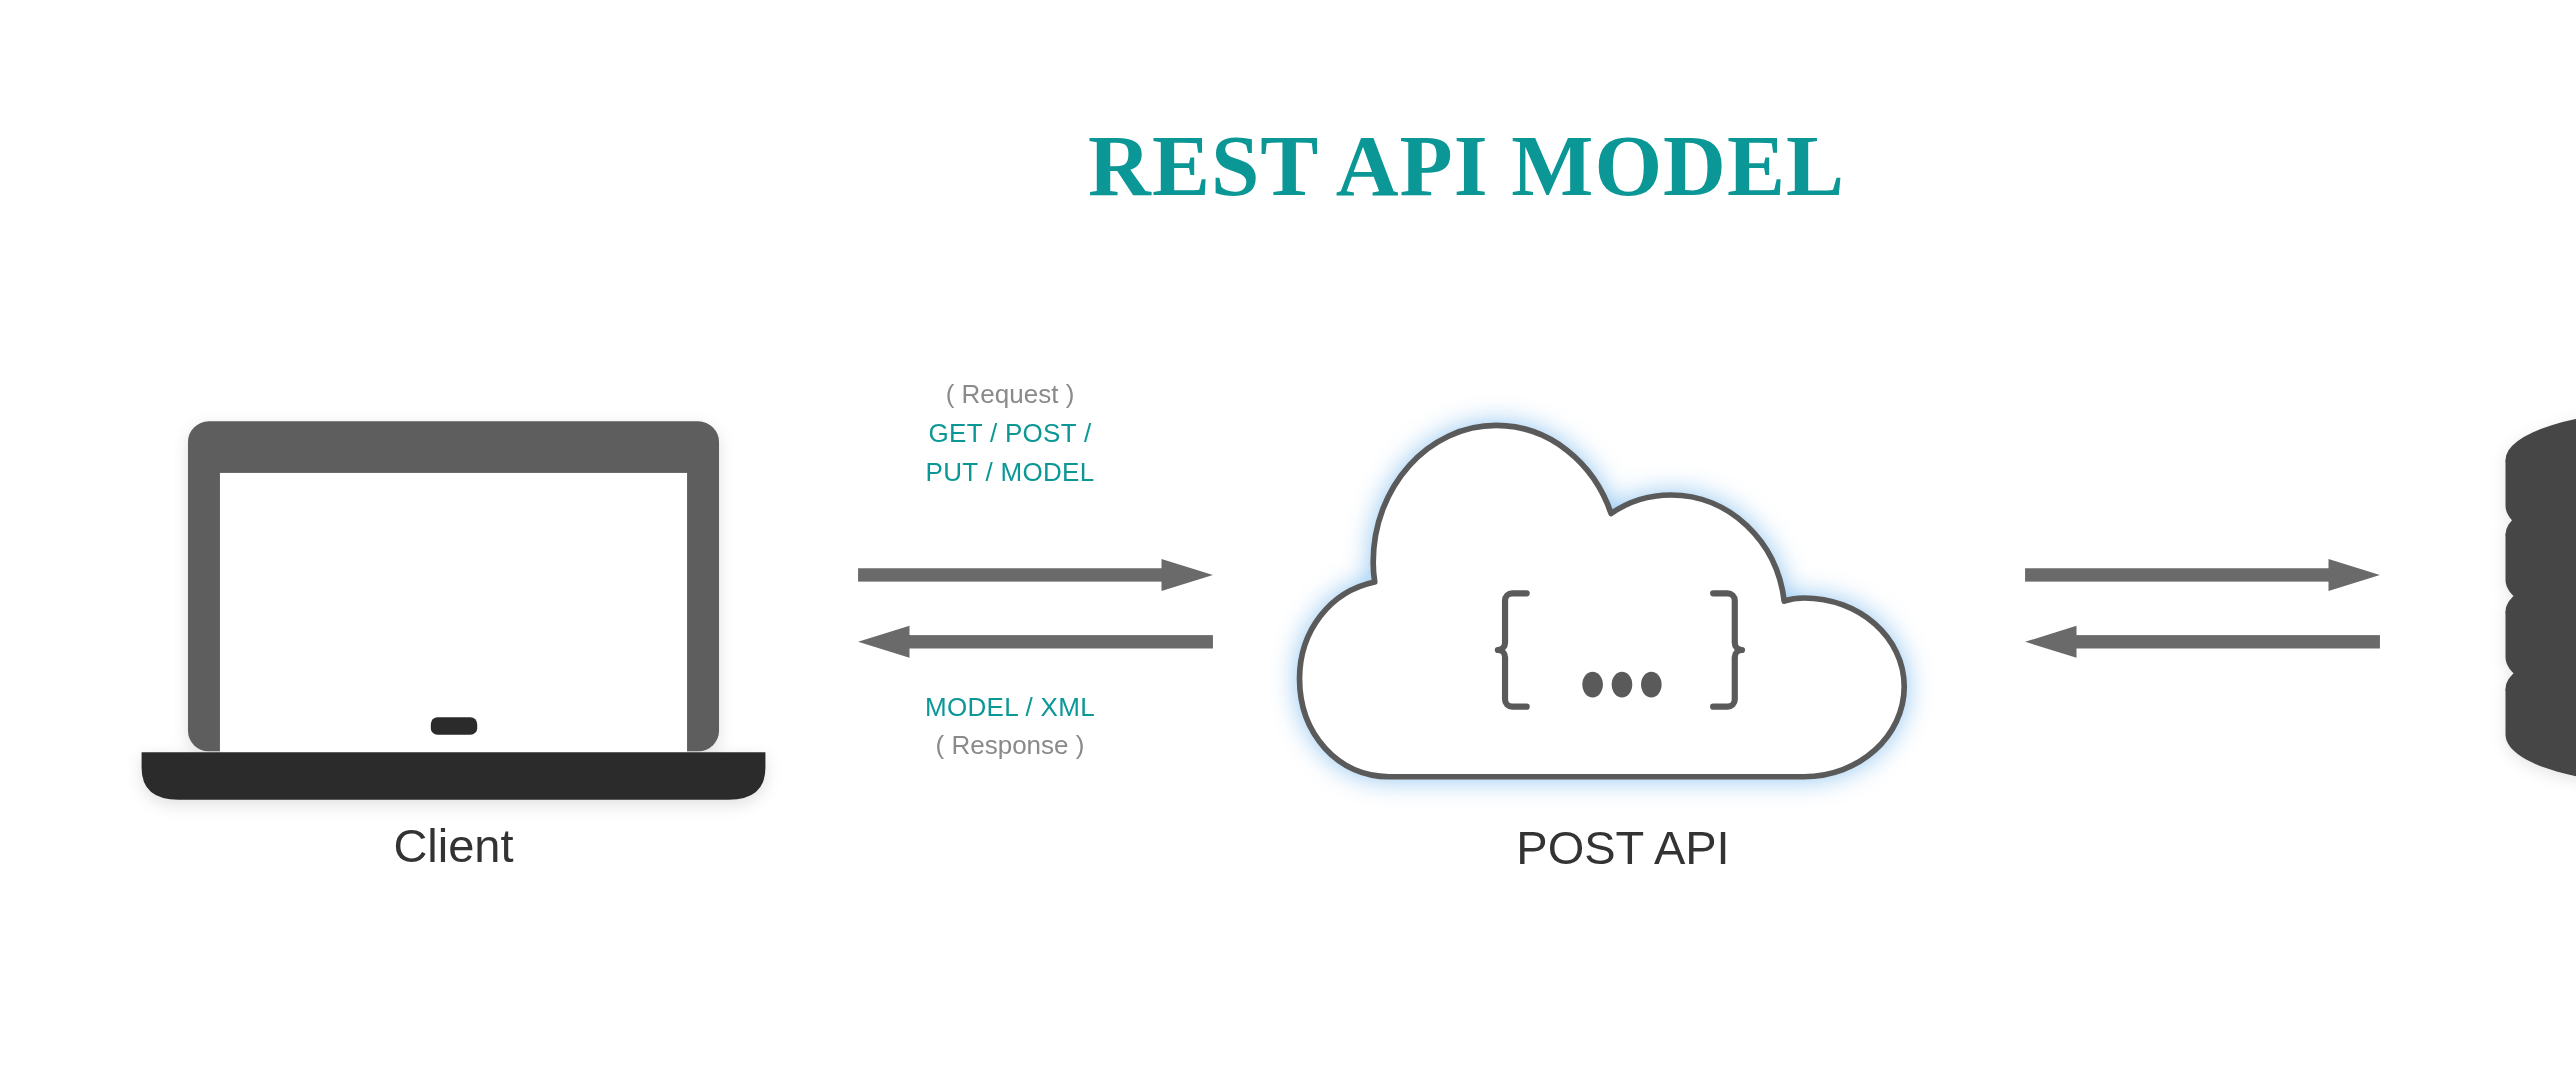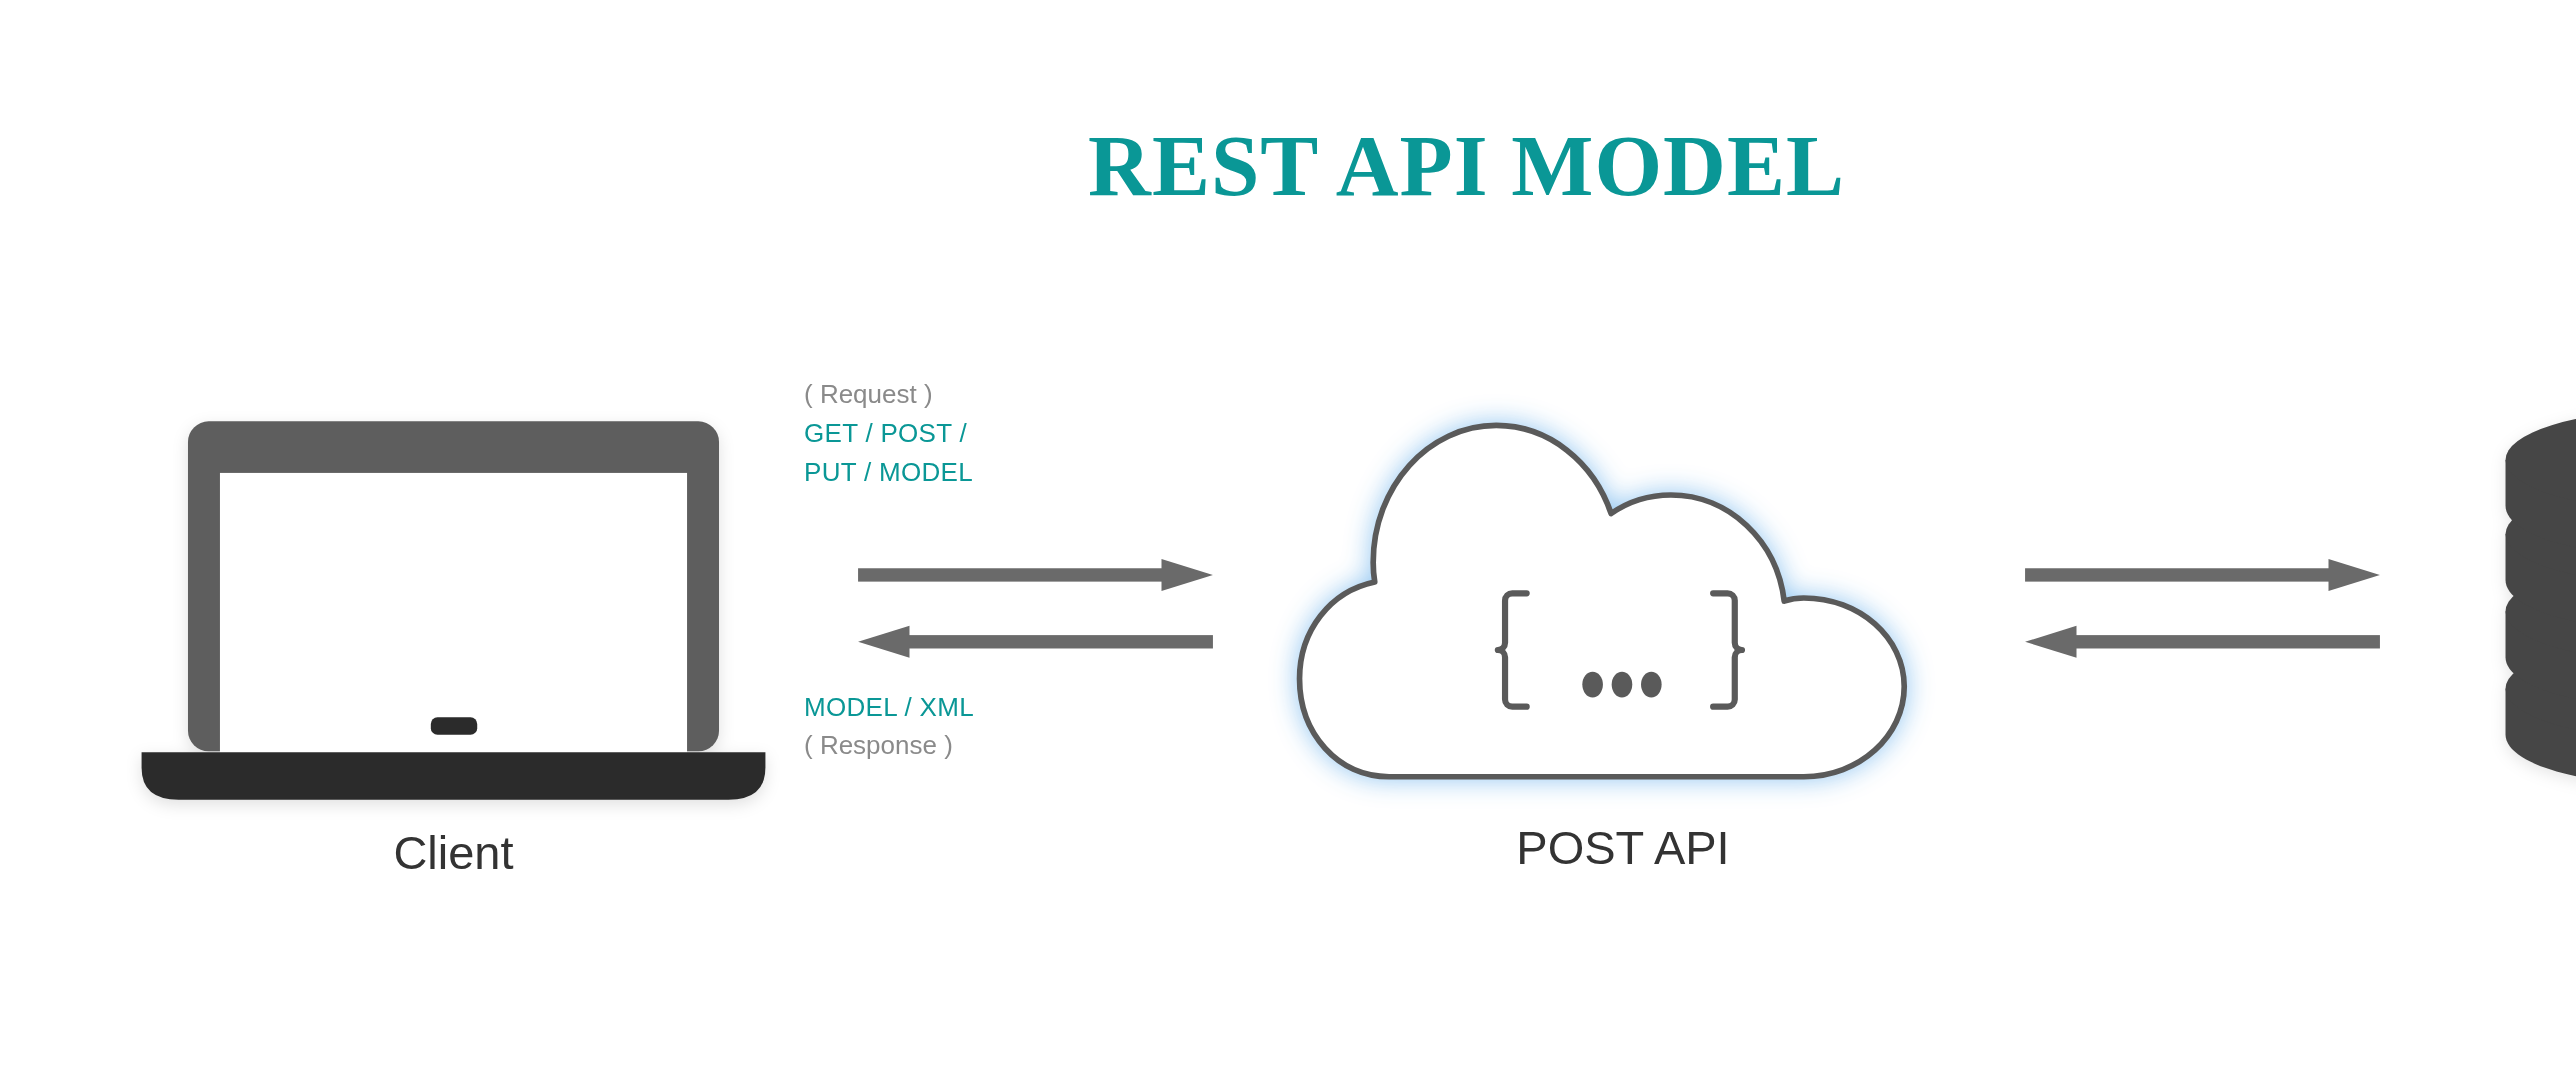--- a/index.html
+++ b/index.html
@@ -57,33 +57,33 @@
     left: 0;
     top: 0;
     width: 629px;
     height: 392px;
     filter: drop-shadow(0 5.2px 8.2px rgba(0,0,0,0.12));
   }
   #client-label {
     left: 139px;
     top: 822px;
     width: 629px;
-    margin-top: 7px;
   }
 
   
   #message-column {
     position: absolute;
     left: 804px;
     top: 381px;
     width: 412px;
     height: 319px;
   }
   .msg-line {
     width: 412px;
+    text-align: center;
     white-space: nowrap;
     line-height: 1;
   }
   .msg-paren {
     font-family: "Liberation Sans", sans-serif;
     font-size: 26px;
     font-weight: 400;
     color: #8a8a8a;
   }
   .msg-verb {

